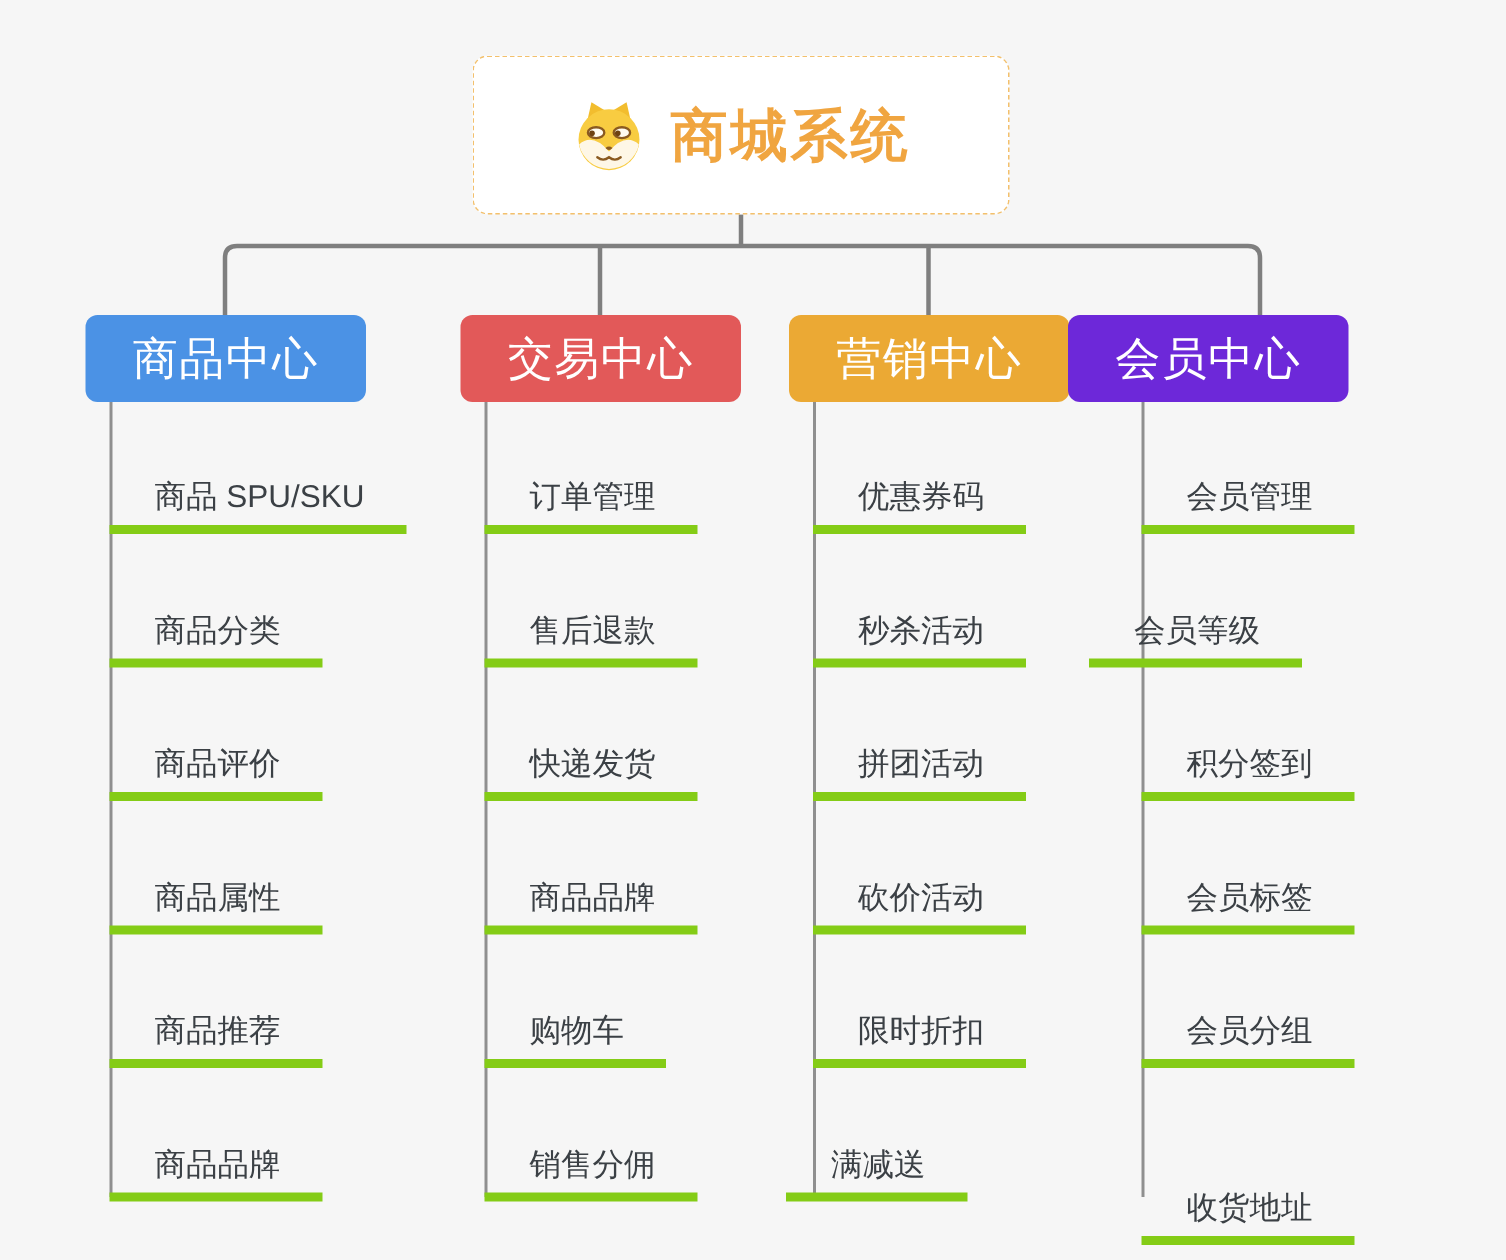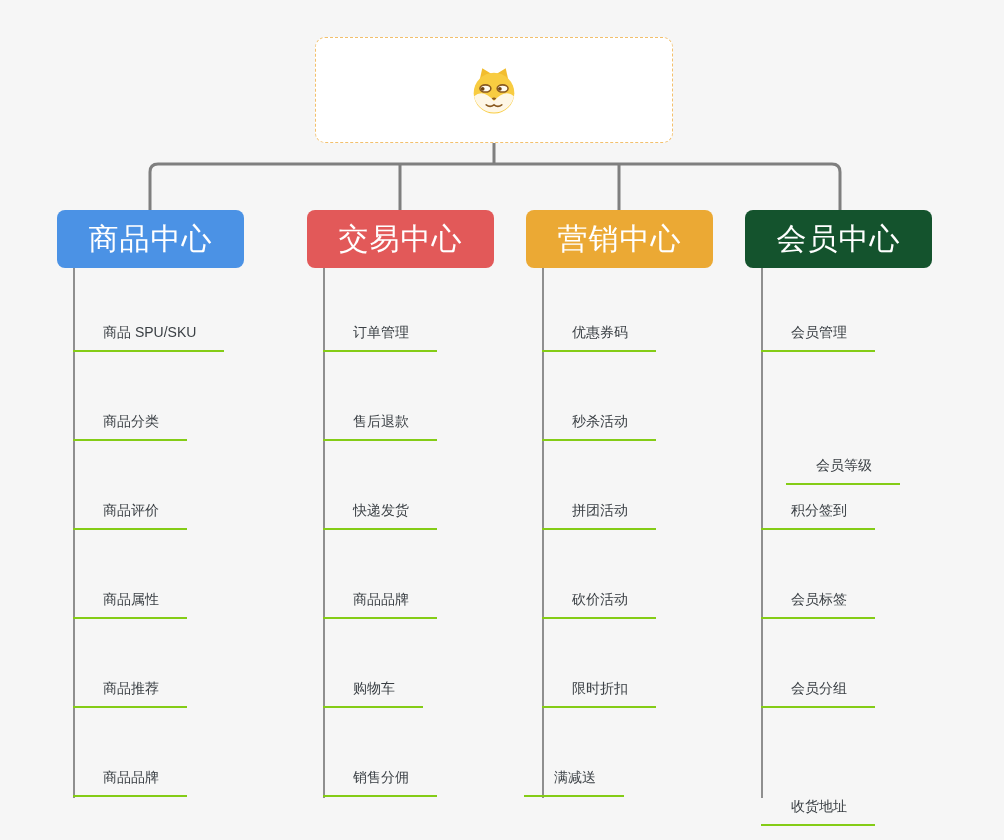--- a/index.html
+++ b/index.html
@@ -27,23 +27,23 @@
     position:absolute;top:210px;width:187px;height:58px;
     border-radius:8px;color:#ffffff;font-size:30px;
     display:flex;align-items:center;justify-content:center;
     letter-spacing:1px;white-space:nowrap;
   }
   .col-line{
     position:absolute;width:2px;background:#8f8f8f;
   }
   .leaf{
     position:absolute;
-    font-size:14px;color:#3b4045;line-height:24px;
+    font-size:21px;color:#3b4045;line-height:24px;
     padding:0 28px 6px 30px;
-    border-bottom:2px solid #84cc16;
+    border-bottom:6px solid #84cc16;
     white-space:nowrap;
     background:transparent;
   }
 </style>
 </head>
 <body>
 
 <div class="canvas">
 
   <svg class="connectors" viewBox="0 0 1004 840">
@@ -61,20 +61,21 @@
       <polygon points="51,22 47,4 34,12" fill="#f2bd2e"></polygon>
       <circle cx="32" cy="36" r="26" fill="#f8cc41"></circle>
       <path d="M6.5 40 Q18 30 32 46 Q46 30 57.5 40 A26 26 0 0 1 6.5 40 Z" fill="#fef7e6"></path>
       <ellipse cx="21" cy="30" rx="7" ry="4.6" fill="#fffbef" stroke="#8a5a20" stroke-width="2"></ellipse>
       <ellipse cx="43" cy="30" rx="7" ry="4.6" fill="#fffbef" stroke="#8a5a20" stroke-width="2"></ellipse>
       <circle cx="17.5" cy="30.5" r="2.4" fill="#6f4312"></circle>
       <circle cx="39.5" cy="30.5" r="2.4" fill="#6f4312"></circle>
       <path d="M29 43 Q32 40.5 35 43 Q32 46.5 29 43 Z" fill="#8a5a20"></path>
       <path d="M22 51 Q27 55 32 51 Q37 55 42 51" stroke="#8a5a20" stroke-width="2" fill="none" stroke-linecap="round"></path>
     </svg>
+    <span class="root-title">商城系统</span>
   </div>
 
   <div id="branches-host">
       <div class="branch-box" style="left: 57px; background: rgb(75, 146, 229);">商品中心</div>
       <div class="col-line" style="left: 73px; top: 268px; height: 530px;"></div>
       <div class="leaf" style="left: 73px; top: 320px;">商品 SPU/SKU</div>
       <div class="leaf" style="left: 73px; top: 409px;">商品分类</div>
       <div class="leaf" style="left: 73px; top: 498px;">商品评价</div>
       <div class="leaf" style="left: 73px; top: 587px;">商品属性</div>
       <div class="leaf" style="left: 73px; top: 676px;">商品推荐</div>
@@ -88,23 +89,23 @@
       <div class="leaf" style="left: 323px; top: 676px;">购物车</div>
       <div class="leaf" style="left: 323px; top: 765px;">销售分佣</div>
       <div class="branch-box" style="left: 526px; background: rgb(235, 169, 52);">营销中心</div>
       <div class="col-line" style="left: 542px; top: 268px; height: 530px;"></div>
       <div class="leaf" style="left: 542px; top: 320px;">优惠券码</div>
       <div class="leaf" style="left: 542px; top: 409px;">秒杀活动</div>
       <div class="leaf" style="left: 542px; top: 498px;">拼团活动</div>
       <div class="leaf" style="left: 542px; top: 587px;">砍价活动</div>
       <div class="leaf" style="left: 542px; top: 676px;">限时折扣</div>
       <div class="leaf" style="left: 524px; top: 765px;">满减送</div>
-      <div class="branch-box" style="left: 745px; background: #14532d;">会员中心</div>
+      <div class="branch-box" style="left: 712px; background: #6d28d9;">会员中心</div>
       <div class="col-line" style="left: 761px; top: 268px; height: 530px;"></div>
       <div class="leaf" style="left: 761px; top: 320px;">会员管理</div>
-      <div class="leaf" style="left: 786px; top: 409px; margin-top: 44px;">会员等级</div>
+      <div class="leaf" style="left: 726px; top: 409px;">会员等级</div>
       <div class="leaf" style="left: 761px; top: 498px;">积分签到</div>
       <div class="leaf" style="left: 761px; top: 587px; text-align: right;">会员标签</div>
       <div class="leaf" style="left: 761px; top: 676px;">会员分组</div>
       <div class="leaf" style="left: 761px; top: 794px;">收货地址</div>
     </div>
 
 </div>
 
 </body></html>

